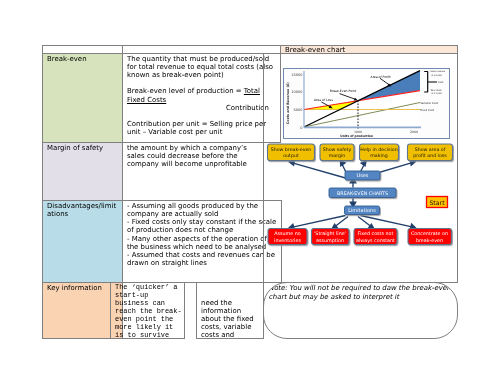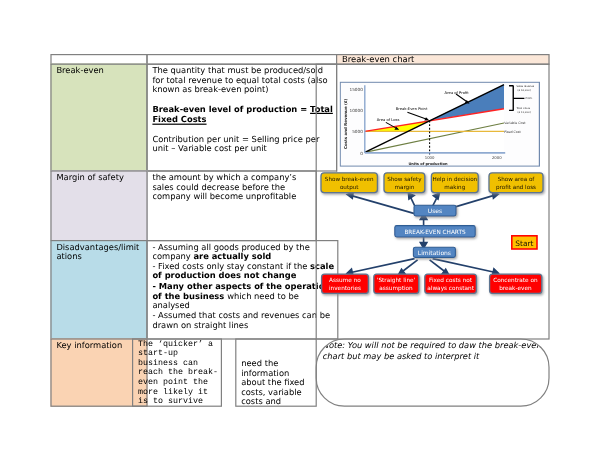--- a/index.html
+++ b/index.html
@@ -11,38 +11,39 @@
         font-size:6.95px;line-height:8.15px;padding:1px 1px 0 4px;overflow:hidden;}
   .g-green{background:#d7e3bc;}
   .g-purple{background:#e3dfe9;}
   .g-blue{background:#b8dce8;}
   .wrapall{word-break:break-all;}
   .g-peach{background:#fad3b3;}
   .g-hdr{background:#fbe7d8;}
   p{margin:0;}
   .sp{height:8px;}
   u{text-decoration:underline;}
-  b{font-weight:bold;}
+  b{font-weight:normal;}
   .ind{text-align:right;padding-right:10px;}
   .note{font-style:italic;font-size:6.9px;line-height:8.5px;padding-left:5px;padding-top:1px;}
 </style>
 </head>
 <body>
 
 <div class="page">
 
   <div class="cell" style="left:42px;top:45px;width:81px;height:9px;"></div>
   <div class="cell" style="left:122px;top:45px;width:159px;height:9px;"></div>
   <div class="cell g-hdr" style="left:280px;top:45px;width:178px;height:9px;padding:0 0 0 4px;line-height:8.4px;font-size:7.0px;">Break-even chart</div>
 
   <div class="cell g-green" style="left:42px;top:53px;width:81px;height:90px;">Break-even</div>
   <div class="cell" style="left:122px;top:53px;width:159px;height:90px;">
     <p>The quantity that must be produced/sold for total revenue to equal total costs (also known as break-even point)</p>
     <div class="sp"></div>
     <p><b>Break-even level of production = </b><b><u>Total Fixed Costs</u></b></p>
+    <p class="ind"><b>Contribution</b></p>
     <div class="sp"></div>
     <p>Contribution per unit = Selling price per unit – Variable cost per unit</p>
   </div>
 
   <div class="cell" style="left:122px;top:142px;width:142px;height:59px;">the amount by which a company’s sales could decrease before the company will become unprofitable</div>
   <div class="cell g-purple" style="left:42px;top:142px;width:81px;height:59px;">Margin of safety</div>
 
   <div class="cell g-blue wrapall" style="left:42px;top:200px;width:81px;height:83px;padding-right:4px;">Disadvantages/limitations</div>
   <div class="cell" style="left:122px;top:200px;width:160px;height:83px;">
     <p><span>- Assuming all goods produced by the company </span><b>are actually sold</b></p>

